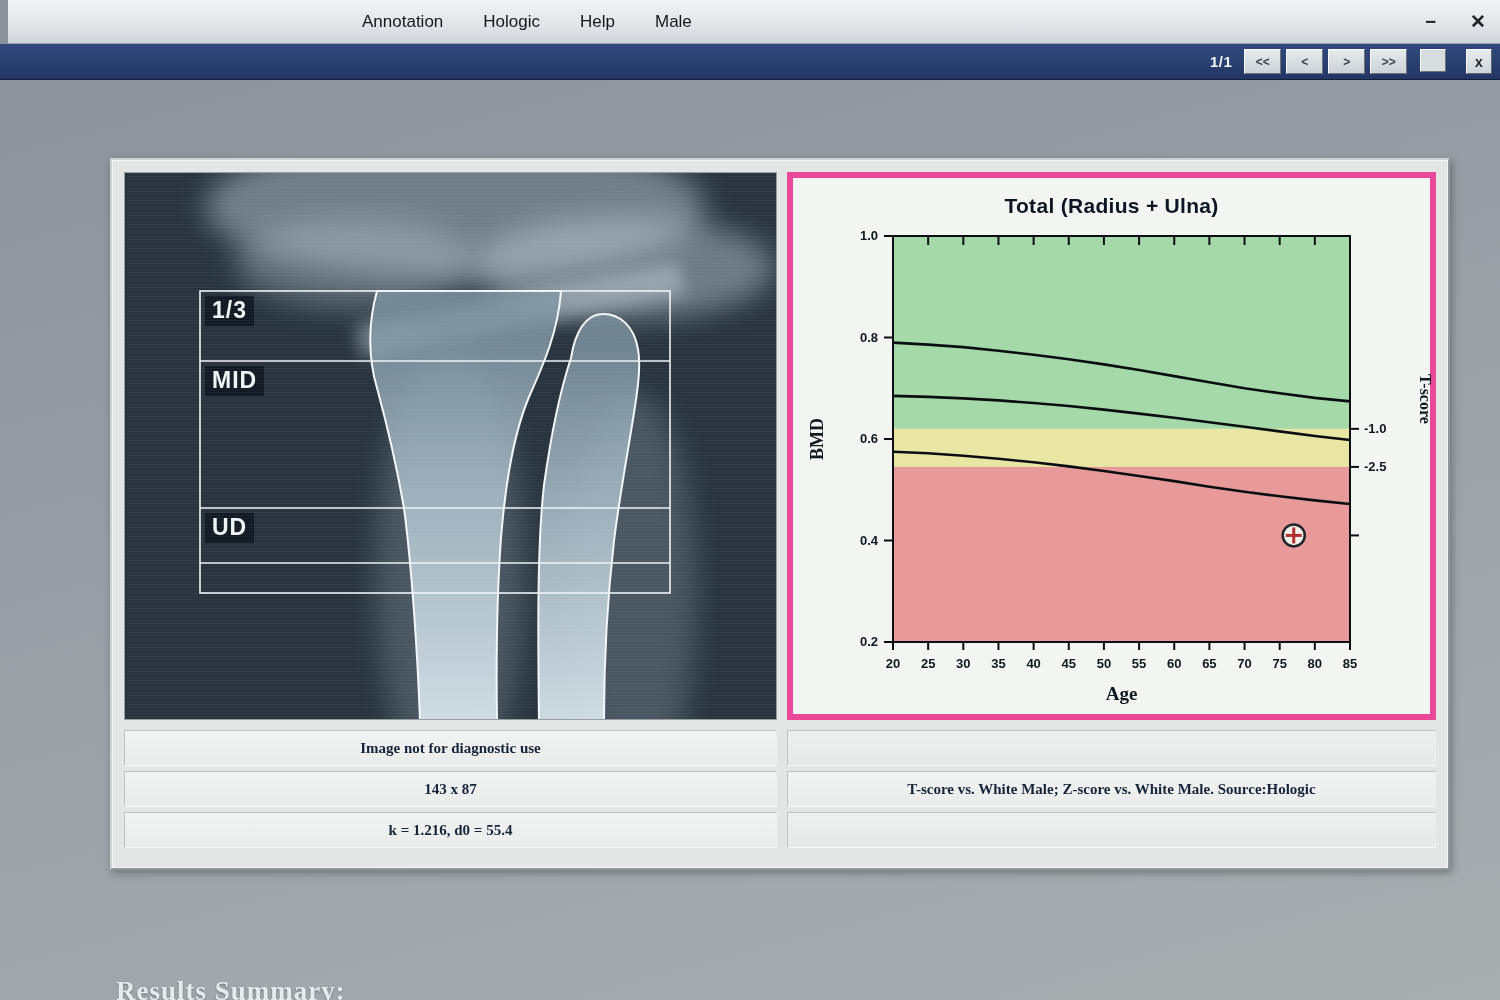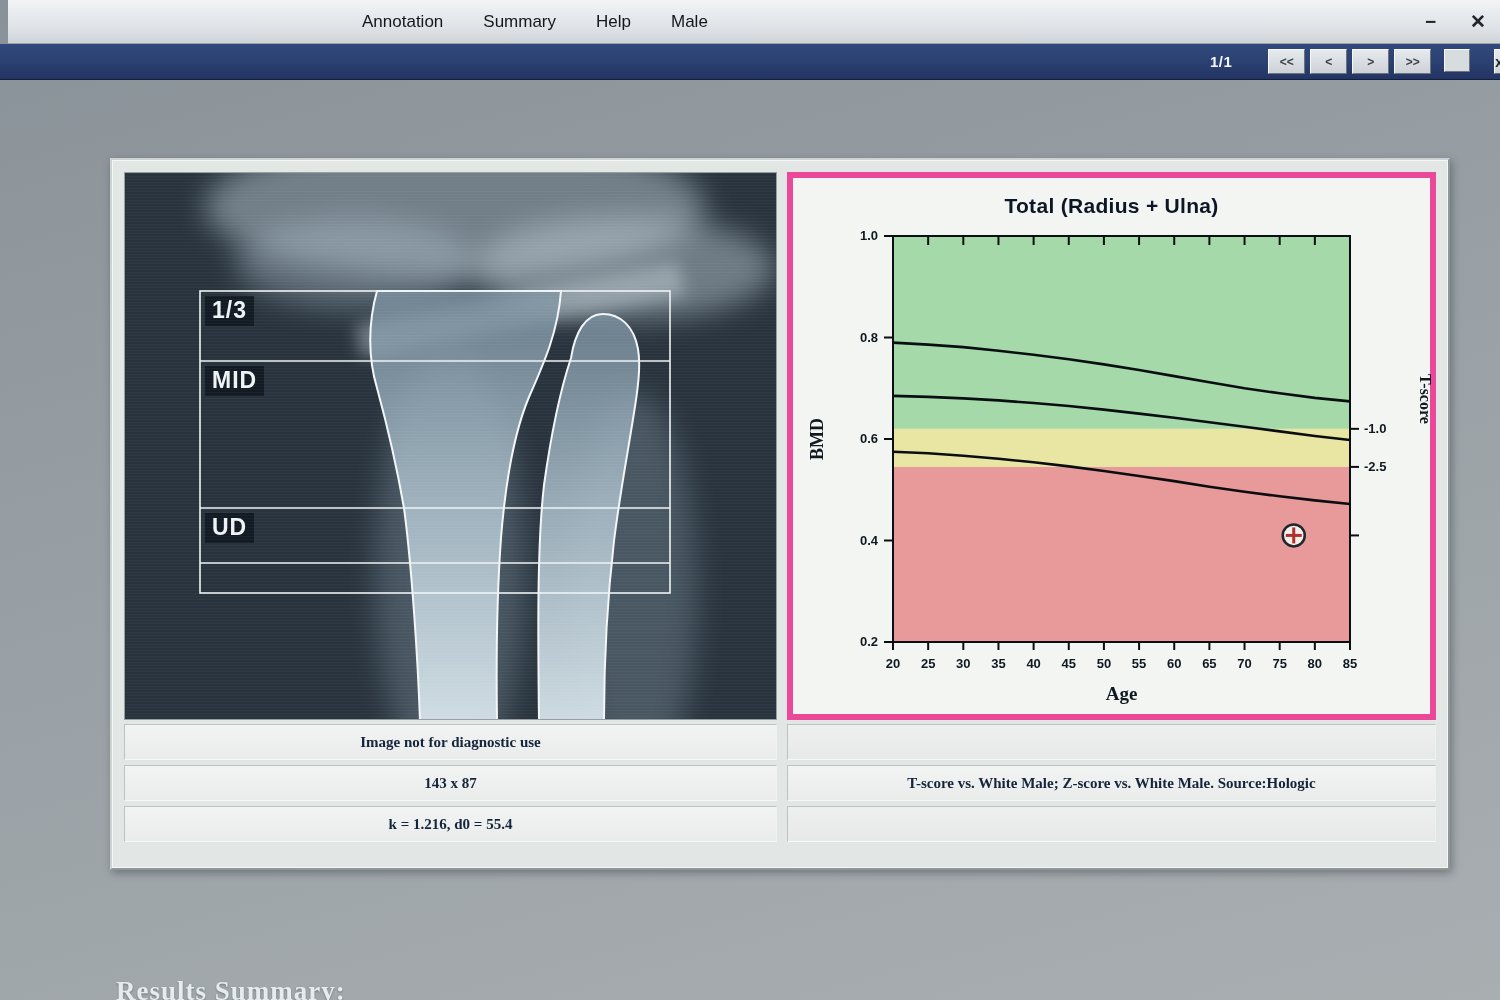--- a/index.html
+++ b/index.html
@@ -12,21 +12,21 @@
     background:linear-gradient(180deg,#f2f4f6 0%,#dde1e5 70%,#cfd4d9 100%);
     border-bottom:1px solid #9aa0a6; display:flex; align-items:center; }
   .menu-items { display:flex; gap:8px; margin-left:338px; }
   .menu-item { padding:9px 16px; font-size:17px; color:#14181c; cursor:default; }
   .win-controls { margin-left:auto; margin-right:22px; display:flex; gap:34px; align-items:center; }
   .win-glyph { font-size:19px; font-weight:700; color:#22262a; line-height:1; }
 
   
   .toolbar { position:absolute; left:0; top:44px; width:100%; height:36px;
     background:linear-gradient(180deg,#31497c 0%,#2a4070 55%,#223463 100%);
-    border-bottom:1px solid #141f3c; display:flex; align-items:center;gap:24px; }
+    border-bottom:1px solid #141f3c; display:flex; align-items:center; }
   .page-indicator { margin-left:1210px; color:#f2f5fa; font-size:15px; font-weight:700; letter-spacing:.5px; }
   .nav-group { display:flex; gap:5px; margin-left:12px; }
   .btn3d { width:37px; height:25px; background:linear-gradient(180deg,#e6eaed,#ccd2d7);
     border:1px solid; border-color:#f6f8f9 #6d7378 #6d7378 #f6f8f9;
     color:#3a4248; font-size:12px; font-weight:700; display:flex; align-items:center; justify-content:center; cursor:pointer; }
   .btn-blank { width:26px; height:23px; margin-left:8px; background:#d7dcdf; border:1px solid; border-color:#f6f8f9 #6d7378 #6d7378 #f6f8f9; cursor:pointer; }
   .pane-close { margin-left:auto; margin-right:8px; width:26px; height:25px;
     background:linear-gradient(180deg,#e8ebee,#ced4d8); border:1px solid; border-color:#f6f8f9 #5f656a #5f656a #f6f8f9;
     color:#1d2226; font-size:14px; font-weight:700; display:flex; align-items:center; justify-content:center; cursor:pointer; }
 
@@ -38,21 +38,21 @@
 
   .xray-wrap { position:relative; width:100%; height:548px; background:#28333d; border:1px solid #97齐9ea1; border:1px solid #979ea1; overflow:hidden; }
   .xray-wrap::after { content:""; position:absolute; inset:0;
     background:repeating-linear-gradient(180deg, rgba(255,255,255,.035) 0 1px, rgba(0,0,0,0) 1px 3px); pointer-events:none; }
   .roi-label { position:absolute; color:#eef3f6; font-weight:700; font-size:23px; letter-spacing:1px;
     background:rgba(14,22,30,.82); padding:1px 7px 2px 7px; }
   .roi-1 { left:80px; top:123px; }
   .roi-2 { left:80px; top:193px; }
   .roi-3 { left:80px; top:340px; }
 
-  .rows { margin-top:4px; display:flex; flex-direction:column; gap:5px; }
+  .rows { margin-top:10px; display:flex; flex-direction:column; gap:5px; }
   .cap-row { height:36px; background:linear-gradient(180deg,#f2f4f3,#e9eceb);
     border:1px solid #bdc3c5; border-bottom-color:#f7f9f8; border-right-color:#eef1f0;
     display:flex; align-items:center; justify-content:center;
     font-family:"Liberation Serif", serif; font-weight:700; font-size:15px; color:#15243a; }
   .cap-row.empty { background:linear-gradient(180deg,#eef0ef,#e6e9e8); }
 
   .chart-area { position:relative; width:100%; height:548px; background:#f3f5f2; border:6px solid #ec4899; }
   .chart-title { position:absolute; top:16px; left:0; width:100%; text-align:center;
     font-size:21px; font-weight:700; color:#0c1624; letter-spacing:.3px; }
 
@@ -61,21 +61,21 @@
     text-shadow:0 1px 2px rgba(30,40,50,.4); letter-spacing:1px; }
 </style>
 </head>
 <body>
 
 <div class="screen">
 
   <div class="menubar">
     <div class="menu-items">
       <span class="menu-item">Annotation</span>
-      <span class="menu-item">Summary</span>
+      <span class="menu-item">Hologic</span>
       <span class="menu-item">Help</span>
       <span class="menu-item">Male</span>
     </div>
     <div class="win-controls">
       <span class="win-glyph">−</span>
       <span class="win-glyph">✕</span>
     </div>
   </div>
 
   <div class="toolbar">

